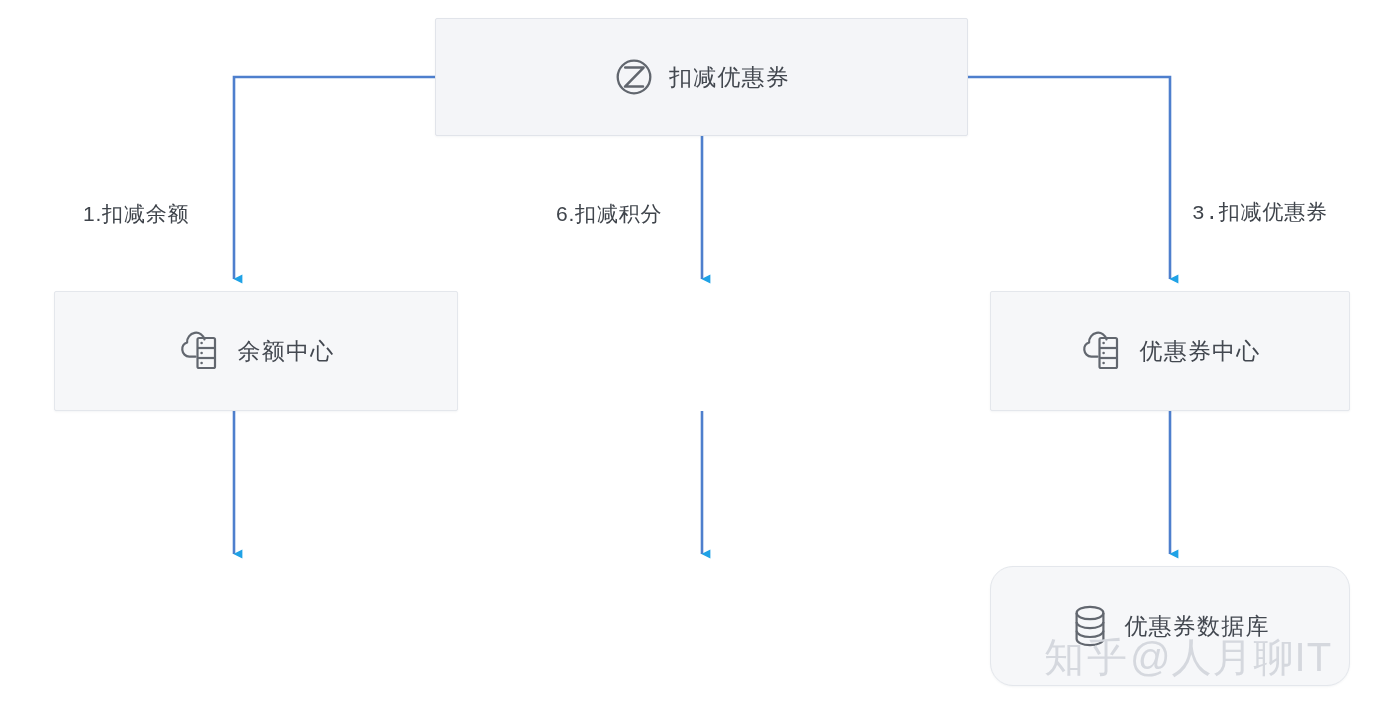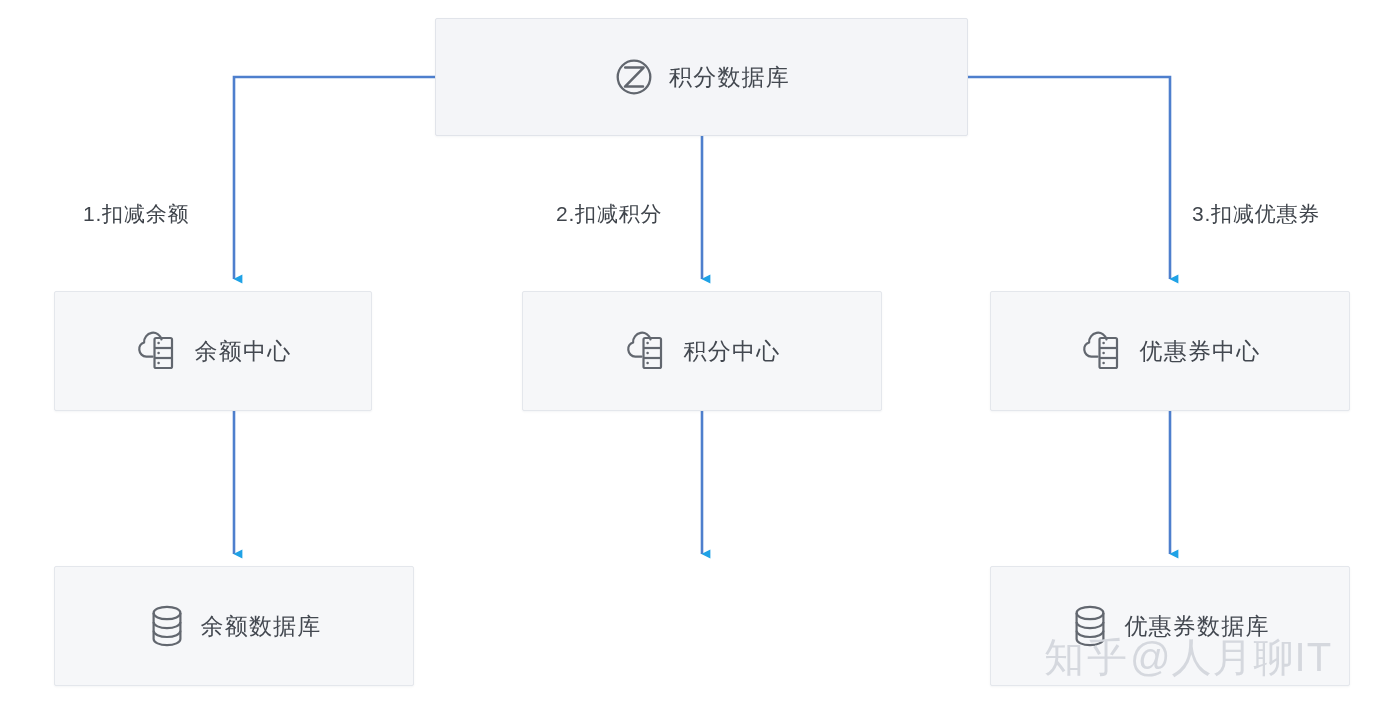--- a/index.html
+++ b/index.html
@@ -114,89 +114,63 @@
     <path d="M1170,411 L1170,554" fill="none" stroke="#4e7fcd" stroke-width="2.6" marker-end="url(#arrowHead)"></path>
   </svg>
 
   <div class="node hub" style="left:435px; top:18px; width:533px; height:118px;">
     <span class="node-icon">
       <svg width="42" height="42" viewBox="0 0 42 42" xmlns="http://www.w3.org/2000/svg">
         <circle cx="21" cy="21" r="16.3" fill="none" stroke="#61666e" stroke-width="2.3"></circle>
         <path d="M12.2 11.6 L30.6 11.6 L12.0 30.6 L30.0 30.6" fill="none" stroke="#61666e" stroke-width="2.5" stroke-linecap="round" stroke-linejoin="round"></path>
       </svg>
     </span>
-    <span class="node-label">积分数据库</span>
+    <span class="node-label">扣减优惠券</span>
   </div>
 
   <div class="edge-label" style="left:83px; top:203px;">1.扣减余额</div>
-  <div class="edge-label" style="left:556px; top:203px;">2.扣减积分</div>
-  <div class="edge-label" style="left:1192px; top:203px;">3.扣减优惠券</div>
+  <div class="edge-label" style="left:556px; top:203px;">6.扣减积分</div>
+  <div class="edge-label" style="left:1192px; top:203px;font-family:Liberation Mono, monospace;">3.扣减优惠券</div>
 
-  <div class="node" style="left:54px; top:291px; width:318px; height:120px;">
+  <div class="node" style="left:54px; top:291px; width:404px; height:120px;">
     <span class="node-icon">
       <svg width="46" height="44" viewBox="0 0 46 44" xmlns="http://www.w3.org/2000/svg">
         <path d="M26.5 10.5 C25.3 5.9 21.0 3.0 16.6 3.9 C12.0 4.8 8.8 8.9 9.1 13.5
                  C6.0 14.6 4.0 17.6 4.3 20.9 C4.6 24.6 7.6 27.5 11.3 27.7 L17.5 27.7" fill="none" stroke="#62676f" stroke-width="2.2" stroke-linecap="round" stroke-linejoin="round"></path>
         <rect x="19.5" y="9" width="17.5" height="30" rx="1.6" fill="none" stroke="#62676f" stroke-width="2.2"></rect>
         <line x1="19.5" y1="19" x2="37" y2="19" stroke="#62676f" stroke-width="2.2"></line>
         <line x1="19.5" y1="29" x2="37" y2="29" stroke="#62676f" stroke-width="2.2"></line>
         <circle cx="23.6" cy="14" r="1.3" fill="#62676f"></circle>
         <circle cx="23.6" cy="24" r="1.3" fill="#62676f"></circle>
         <circle cx="23.6" cy="34" r="1.3" fill="#62676f"></circle>
       </svg>
     </span>
     <span class="node-label">余额中心</span>
   </div>
 
-  <div class="node" style="left:522px; top:291px; width:360px; height:120px;">
-    <span class="node-icon">
-      <svg width="46" height="44" viewBox="0 0 46 44" xmlns="http://www.w3.org/2000/svg">
-        <path d="M26.5 10.5 C25.3 5.9 21.0 3.0 16.6 3.9 C12.0 4.8 8.8 8.9 9.1 13.5
-                 C6.0 14.6 4.0 17.6 4.3 20.9 C4.6 24.6 7.6 27.5 11.3 27.7 L17.5 27.7" fill="none" stroke="#62676f" stroke-width="2.2" stroke-linecap="round" stroke-linejoin="round"></path>
-        <rect x="19.5" y="9" width="17.5" height="30" rx="1.6" fill="none" stroke="#62676f" stroke-width="2.2"></rect>
-        <line x1="19.5" y1="19" x2="37" y2="19" stroke="#62676f" stroke-width="2.2"></line>
-        <line x1="19.5" y1="29" x2="37" y2="29" stroke="#62676f" stroke-width="2.2"></line>
-        <circle cx="23.6" cy="14" r="1.3" fill="#62676f"></circle>
-        <circle cx="23.6" cy="24" r="1.3" fill="#62676f"></circle>
-        <circle cx="23.6" cy="34" r="1.3" fill="#62676f"></circle>
-      </svg>
-    </span>
-    <span class="node-label">积分中心</span>
-  </div>
 
   <div class="node" style="left:990px; top:291px; width:360px; height:120px;text-align:center;">
     <span class="node-icon">
       <svg width="46" height="44" viewBox="0 0 46 44" xmlns="http://www.w3.org/2000/svg">
         <path d="M26.5 10.5 C25.3 5.9 21.0 3.0 16.6 3.9 C12.0 4.8 8.8 8.9 9.1 13.5
                  C6.0 14.6 4.0 17.6 4.3 20.9 C4.6 24.6 7.6 27.5 11.3 27.7 L17.5 27.7" fill="none" stroke="#62676f" stroke-width="2.2" stroke-linecap="round" stroke-linejoin="round"></path>
         <rect x="19.5" y="9" width="17.5" height="30" rx="1.6" fill="none" stroke="#62676f" stroke-width="2.2"></rect>
         <line x1="19.5" y1="19" x2="37" y2="19" stroke="#62676f" stroke-width="2.2"></line>
         <line x1="19.5" y1="29" x2="37" y2="29" stroke="#62676f" stroke-width="2.2"></line>
         <circle cx="23.6" cy="14" r="1.3" fill="#62676f"></circle>
         <circle cx="23.6" cy="24" r="1.3" fill="#62676f"></circle>
         <circle cx="23.6" cy="34" r="1.3" fill="#62676f"></circle>
       </svg>
     </span>
     <span class="node-label">优惠券中心</span>
   </div>
 
-  <div class="node" style="left:54px; top:566px; width:360px; height:120px;">
-    <span class="node-icon">
-      <svg width="40" height="46" viewBox="0 0 40 46" xmlns="http://www.w3.org/2000/svg">
-        <ellipse cx="20" cy="10" rx="13.4" ry="6.2" fill="none" stroke="#62676f" stroke-width="2.2"></ellipse>
-        <path d="M6.6 10 L6.6 36 C6.6 39.4 12.6 42.2 20 42.2 C27.4 42.2 33.4 39.4 33.4 36 L33.4 10" fill="none" stroke="#62676f" stroke-width="2.2"></path>
-        <path d="M6.6 19 C6.6 22.4 12.6 25.2 20 25.2 C27.4 25.2 33.4 22.4 33.4 19" fill="none" stroke="#62676f" stroke-width="2.2"></path>
-        <path d="M6.6 27.8 C6.6 31.2 12.6 34 20 34 C27.4 34 33.4 31.2 33.4 27.8" fill="none" stroke="#62676f" stroke-width="2.2"></path>
-      </svg>
-    </span>
-    <span class="node-label">余额数据库</span>
-  </div>
 
 
-  <div class="node" style="left:990px; top:566px; width:360px; height:120px;">
+  <div class="node" style="left:990px; top:566px; width:360px; height:120px;border-radius:23px;">
     <span class="node-icon">
       <svg width="40" height="46" viewBox="0 0 40 46" xmlns="http://www.w3.org/2000/svg">
         <ellipse cx="20" cy="10" rx="13.4" ry="6.2" fill="none" stroke="#62676f" stroke-width="2.2"></ellipse>
         <path d="M6.6 10 L6.6 36 C6.6 39.4 12.6 42.2 20 42.2 C27.4 42.2 33.4 39.4 33.4 36 L33.4 10" fill="none" stroke="#62676f" stroke-width="2.2"></path>
         <path d="M6.6 19 C6.6 22.4 12.6 25.2 20 25.2 C27.4 25.2 33.4 22.4 33.4 19" fill="none" stroke="#62676f" stroke-width="2.2"></path>
         <path d="M6.6 27.8 C6.6 31.2 12.6 34 20 34 C27.4 34 33.4 31.2 33.4 27.8" fill="none" stroke="#62676f" stroke-width="2.2"></path>
       </svg>
     </span>
     <span class="node-label">优惠券数据库</span>
   </div>

